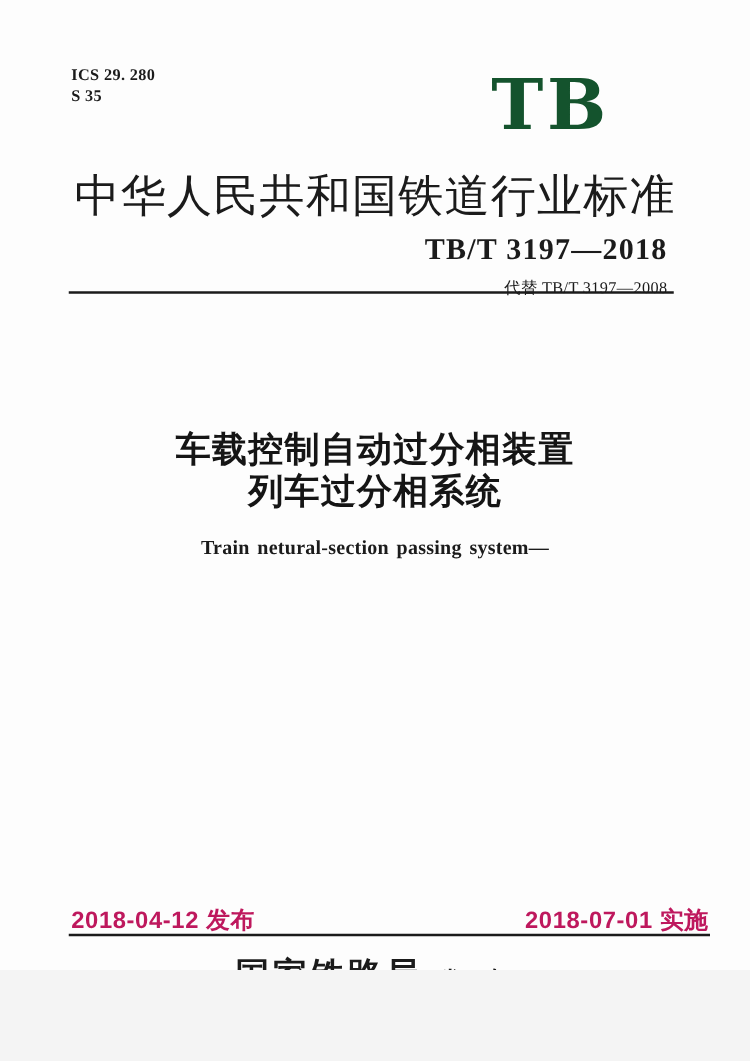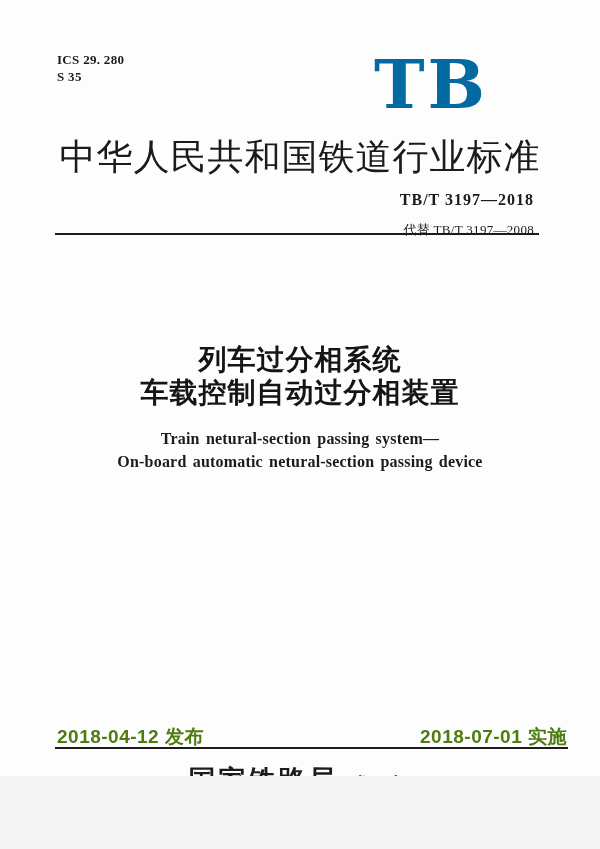--- a/index.html
+++ b/index.html
@@ -29,24 +29,24 @@
     line-height: 17px;
     letter-spacing: 0.3px;
     font-family: "Liberation Serif", serif;
   }
   .tb-logo {
     position: absolute;
     top: 46px;
     right: 112px;
     font-family: "DejaVu Serif", "Liberation Serif", serif;
     font-weight: bold;
-    font-size: 68px;
+    font-size: 56px;
     line-height: 76px;
     letter-spacing: 3px;
-    color: #0369a1;
+    color: #14532d;
   }
   .std-type {
     position: absolute;
     top: 138px;
     left: 0;
     width: 100%;
     text-align: center;
     font-family: "Liberation Serif", serif;
     font-weight: normal;
     font-size: 36px;
@@ -56,21 +56,21 @@
   }
   .std-num-block {
     position: absolute;
     top: 190px;
     right: 66px;
     text-align: right;
   }
   .std-num {
     font-family: "Liberation Serif", serif;
     font-weight: bold;
-    font-size: 16px;
+    font-size: 24px;
     line-height: 20px;
     letter-spacing: 1px;
   }
   .replaces {
     margin-top: 12px;
     font-family: "Liberation Serif", serif;
     font-size: 13px;
     line-height: 15px;
     letter-spacing: 0.3px;
   }
@@ -115,21 +115,21 @@
     left: 57px;
     right: 33px;
     top: 726px;
     display: flex;
     justify-content: space-between;
     font-family: "Liberation Sans", "DejaVu Sans", sans-serif;
     font-weight: bold;
     font-size: 19px;
     line-height: 21px;
     letter-spacing: 0.5px;
-    color: #4d7c0f;
+    color: #be185d;
   }
   .rule-bottom {
     left: 55px;
     top: 747px;
     width: 513px;
   }
   .publisher {
     position: absolute;
     top: 762px;
     left: 0;
@@ -164,27 +164,26 @@
   <div class="std-type">中华人民共和国铁道行业标准</div>
 
   <div class="std-num-block">
     <div class="std-num">TB/T 3197—2018</div>
     <div class="replaces">代替 TB/T 3197—2008</div>
   </div>
 
   <div class="rule rule-top"></div>
 
   <div class="title-cn">
+    <div>车载控制自动过分相装置</div>
     <div>列车过分相系统</div>
-    <div>车载控制自动过分相装置</div>
   </div>
 
   <div class="title-en">
     <div>Train netural-section passing system—</div>
-    <div>On-board automatic netural-section passing device</div>
   </div>
 
   <div class="dates">
     <span>2018-04-12 发布</span>
     <span>2018-07-01 实施</span>
   </div>
 
   <div class="rule rule-bottom"></div>
 
   <div class="publisher">

